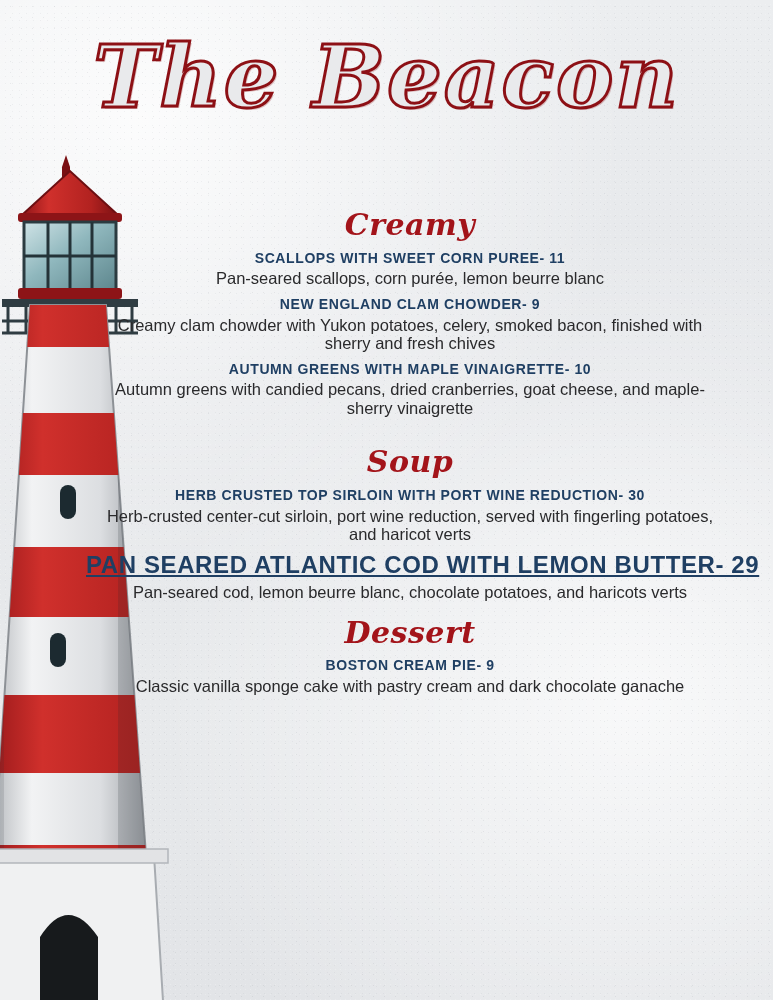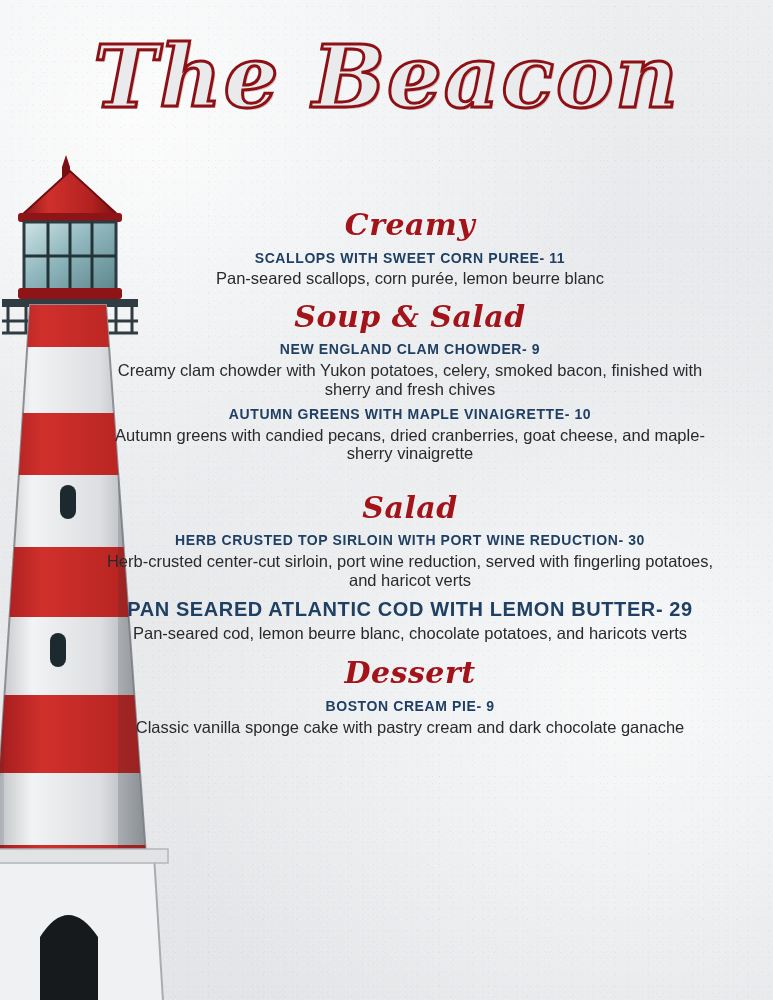--- a/index.html
+++ b/index.html
@@ -98,21 +98,21 @@
     font-family: "Liberation Sans", sans-serif;
     font-weight: 700;
     font-size: 14px;
     line-height: 1.2;
     letter-spacing: 0.6px;
     color: #1f3f63;
     text-transform: uppercase;
     margin-bottom: 3px;
     white-space: nowrap;
   }
-  .item-name.small { font-size: 20px; }
+  .item-name.small { font-size: 24px; text-decoration: underline; }
   .item-desc {
     font-family: "Liberation Sans", sans-serif;
     font-size: 16.5px;
     line-height: 1.12;
     color: #2a2a2c;
     max-width: 620px;
     margin: 0 auto;
   }
 
   .item.starter .item-desc { max-width: 600px; }
@@ -210,33 +210,32 @@
 
     <div class="section">
       <div class="section-title">Creamy</div>
       <div class="item starter">
         <div class="item-name">SCALLOPS WITH SWEET CORN PUREE- 11</div>
         <div class="item-desc">Pan-seared scallops, corn purée, lemon beurre blanc</div>
       </div>
     </div>
 
     <div class="section">
-      <div class="section-title">Soup &amp; Salad</div>
       <div class="item">
         <div class="item-name">NEW ENGLAND CLAM CHOWDER- 9</div>
         <div class="item-desc">Creamy clam chowder with Yukon potatoes, celery, smoked bacon, finished with sherry and fresh chives</div>
       </div>
       <div class="item">
         <div class="item-name">AUTUMN GREENS WITH MAPLE VINAIGRETTE- 10</div>
         <div class="item-desc">Autumn greens with candied pecans, dried cranberries, goat cheese, and maple-sherry vinaigrette</div>
       </div>
     </div>
 
     <div class="section">
-      <div class="section-title main-title">Salad</div>
+      <div class="section-title main-title">Soup</div>
       <div class="item">
         <div class="item-name">HERB CRUSTED TOP SIRLOIN WITH PORT WINE REDUCTION- 30</div>
         <div class="item-desc">Herb-crusted center-cut sirloin, port wine reduction, served with fingerling potatoes, and haricot verts</div>
       </div>
       <div class="item">
         <div class="item-name small">PAN SEARED ATLANTIC COD WITH LEMON BUTTER- 29</div>
         <div class="item-desc">Pan-seared cod, lemon beurre blanc, chocolate potatoes, and haricots verts</div>
       </div>
     </div>
 

